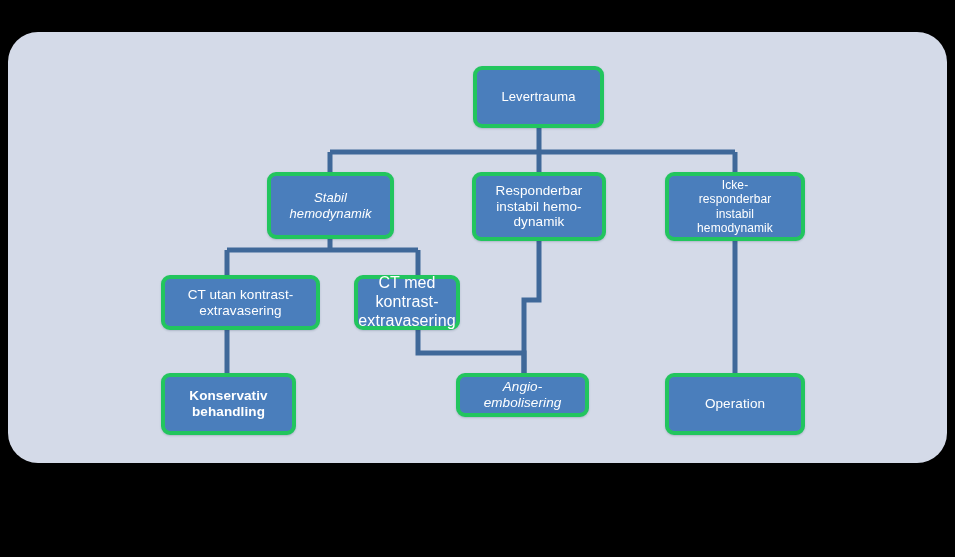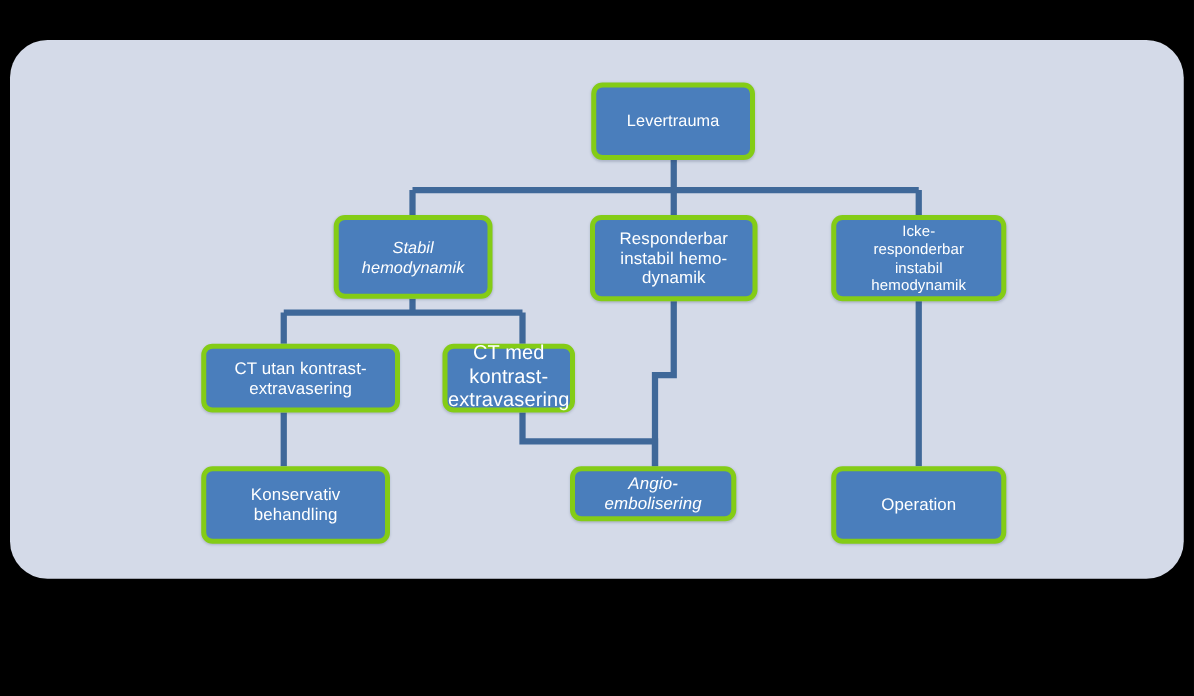--- a/index.html
+++ b/index.html
@@ -41,21 +41,21 @@
     width: 955px;
     height: 557px;
     pointer-events: none;
   }
 
   
   .node {
     position: absolute;
     box-sizing: border-box;
     background: #4a7ebc;
-    border: 4px solid #84cc16;
+    border: 4px solid #22c55e;
     border-radius: 9px;
     color: #ffffff;
     display: flex;
     align-items: center;
     justify-content: center;
     text-align: center;
     line-height: 1.18;
     letter-spacing: 0.1px;
     box-shadow: 0 1px 2px rgba(40, 60, 90, 0.22);
   }
@@ -65,21 +65,21 @@
     white-space: pre-line;
   }
 
   
   #node-levertrauma      { left: 473px; top: 66px;  width: 131px; height: 62px;  font-size: 13px; }
   #node-stabil           { left: 267px; top: 172px; width: 127px; height: 67px;  font-size: 13px; font-style: italic; }
   #node-responderbar     { left: 472px; top: 172px; width: 134px; height: 69px;  font-size: 13.5px; }
   #node-icke-responderbar{ left: 665px; top: 172px; width: 140px; height: 69px;  font-size: 12px; }
   #node-ct-utan          { left: 161px; top: 275px; width: 159px; height: 55px;  font-size: 13.5px; }
   #node-ct-med           { left: 354px; top: 275px; width: 106px; height: 55px;  font-size: 16px; }
-  #node-konservativ      { left: 161px; top: 373px; width: 151px; height: 62px;  font-size: 13.5px; }
+  #node-konservativ      { left: 161px; top: 373px; width: 135px; height: 62px;  font-size: 13.5px; font-weight: bold; }
   #node-angio            { left: 456px; top: 373px; width: 133px; height: 44px;  font-size: 13.5px; font-style: italic; }
   #node-operation        { left: 665px; top: 373px; width: 140px; height: 62px;  font-size: 13.5px; }
 </style>
 </head>
 <body>
 
 <div id="stage">
 
   <div id="panel"></div>
 

